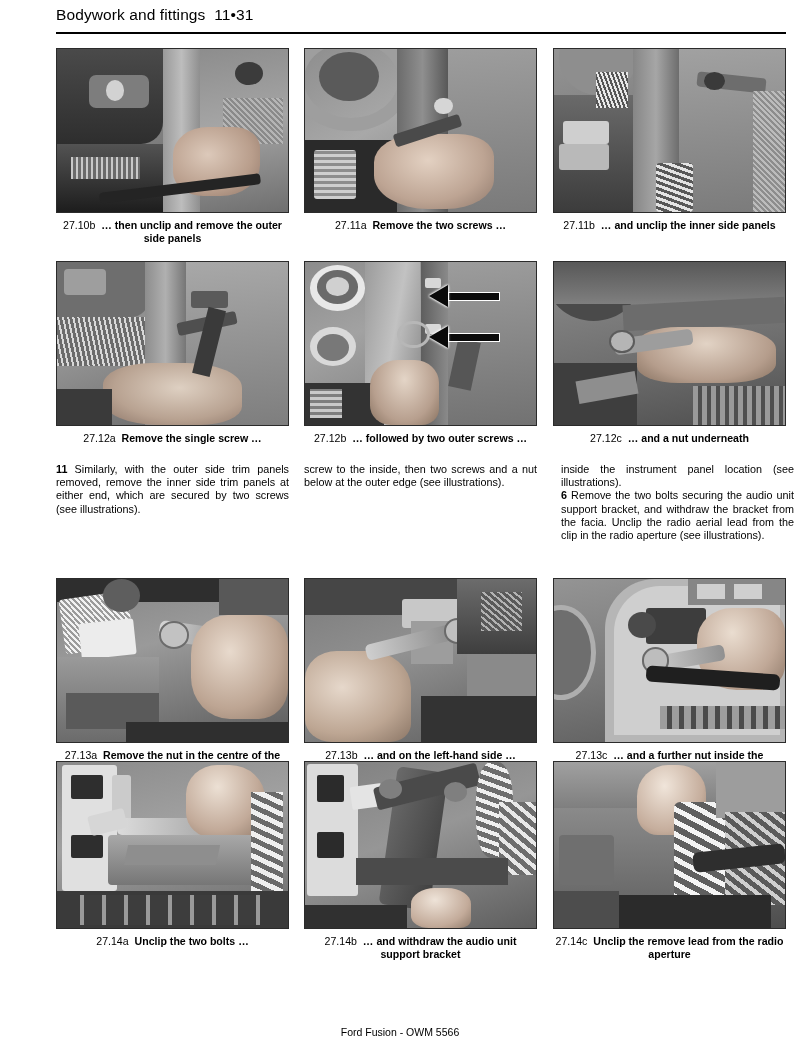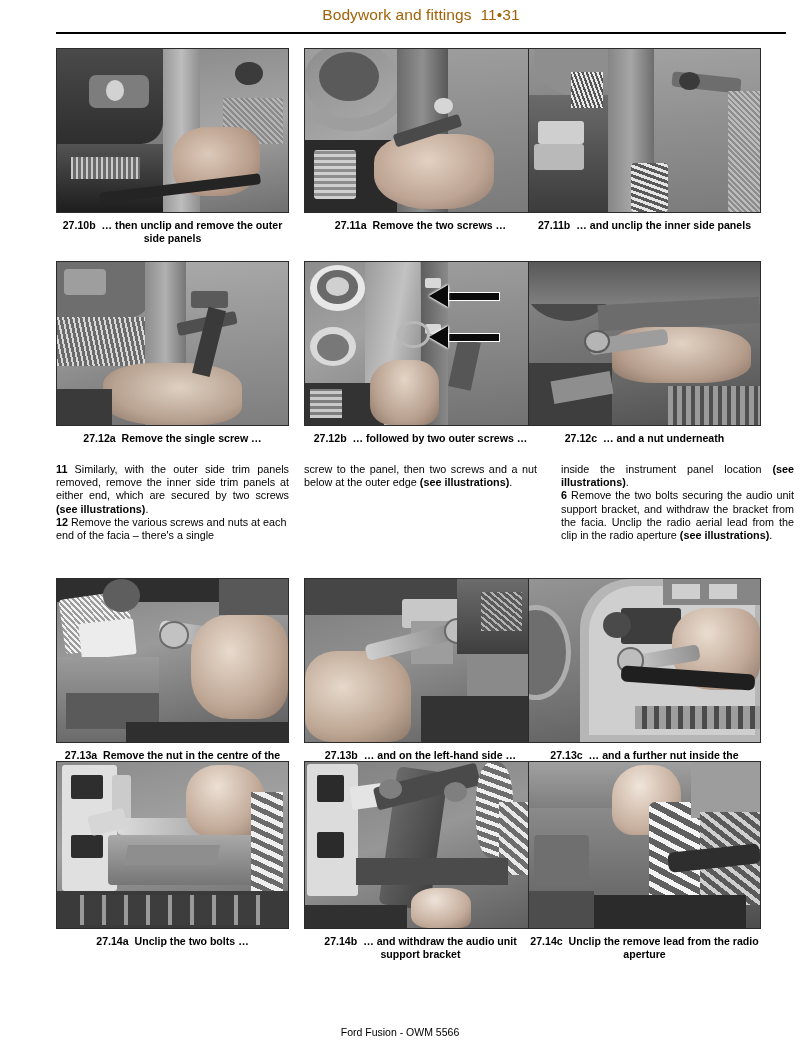--- a/index.html
+++ b/index.html
@@ -13,42 +13,42 @@
     position: relative;
     font-family: "Liberation Sans", sans-serif;
     color: #000;
     overflow: hidden;
   }
 
   
   .page-header {
     position: absolute;
     left: 56px; top: 6px; width: 730px;
-    text-align: center;
+    text-align: left;
     font-size: 15.5px;
     letter-spacing: 0.1px;
-    color: #a16207;
+    color: #000000;
   }
   .header-rule {
     position: absolute;
     left: 56px; top: 32px; width: 730px; height: 2px;
     background: #000;
   }
 
   
   .grid {
     position: absolute;
     left: 56px; top: 48px;
     width: 730px;
   }
   .photo-row { position: absolute; left: 0; width: 730px; }
   .cell { position: absolute; width: 233px; }
   .cell.c0 { left: 0px; }
   .cell.c1 { left: 248px; }
-  .cell.c2 { left: 472px; }
+  .cell.c2 { left: 497px; }
 
   .photo {
     position: relative;
     width: 233px;
     border: 1px solid #2b2b2b;
     overflow: hidden;
     background: #8a8a8a;
   }
   .photo .ph-inner {
     position: absolute;
@@ -77,21 +77,21 @@
     line-height: 13.2px;
     text-align: justify;
     color: #000;
   }
   .tcol.c0 { left: 0px; }
   .tcol.c1 { left: 248px; }
   .tcol.c2 { left: 505px; }
   .tcol p { margin: 0; text-align: justify; }
   .tcol p.last { text-align: left; }
   .num { font-weight: bold; }
-  .bold { font-weight: bold; }
+  .bold { font-weight: normal; }
 
   
   .footer {
     position: absolute;
     left: 0; top: 1026px; width: 800px;
     text-align: center;
     font-size: 10.5px;
     color: #000;
   }
 
@@ -413,25 +413,24 @@
         <span class="bold">27.14c</span>&nbsp;&nbsp;<span>Unclip the remove lead from the radio aperture</span>
       </div>
     </div>
   </div>
 </div>
 
 <div class="textcols" style="top:463px;">
 
   <div class="tcol c0">
     <p><span class="num">11</span><span> Similarly, with the outer side trim panels removed, remove the inner side trim panels at either end, which are secured by two screws </span><span class="bold">(see illustrations)</span><span>.</span></p>
-    <p class="last"><span class="num">12</span><span> Remove the various screws and nuts at each end of the facia – there's a single</span></p>
   </div>
 
   <div class="tcol c1">
-    <p><span>screw to the panel, then two screws and a nut below at the outer edge </span><span class="bold">(see illustrations)</span><span>.</span></p>
+    <p><span>screw to the inside, then two screws and a nut below at the outer edge </span><span class="bold">(see illustrations)</span><span>.</span></p>
   </div>
 
   <div class="tcol c2">
     <p><span>inside the instrument panel location </span><span class="bold">(see illustrations)</span><span>.</span></p>
     <p><span class="num">6</span><span> Remove the two bolts securing the audio unit support bracket, and withdraw the bracket from the facia. Unclip the radio aerial lead from the clip in the radio aperture </span><span class="bold">(see illustrations)</span><span>.</span></p>
   </div>
 </div>
 
 <div class="footer">
   <span>Ford Fusion - OWM 5566</span>

